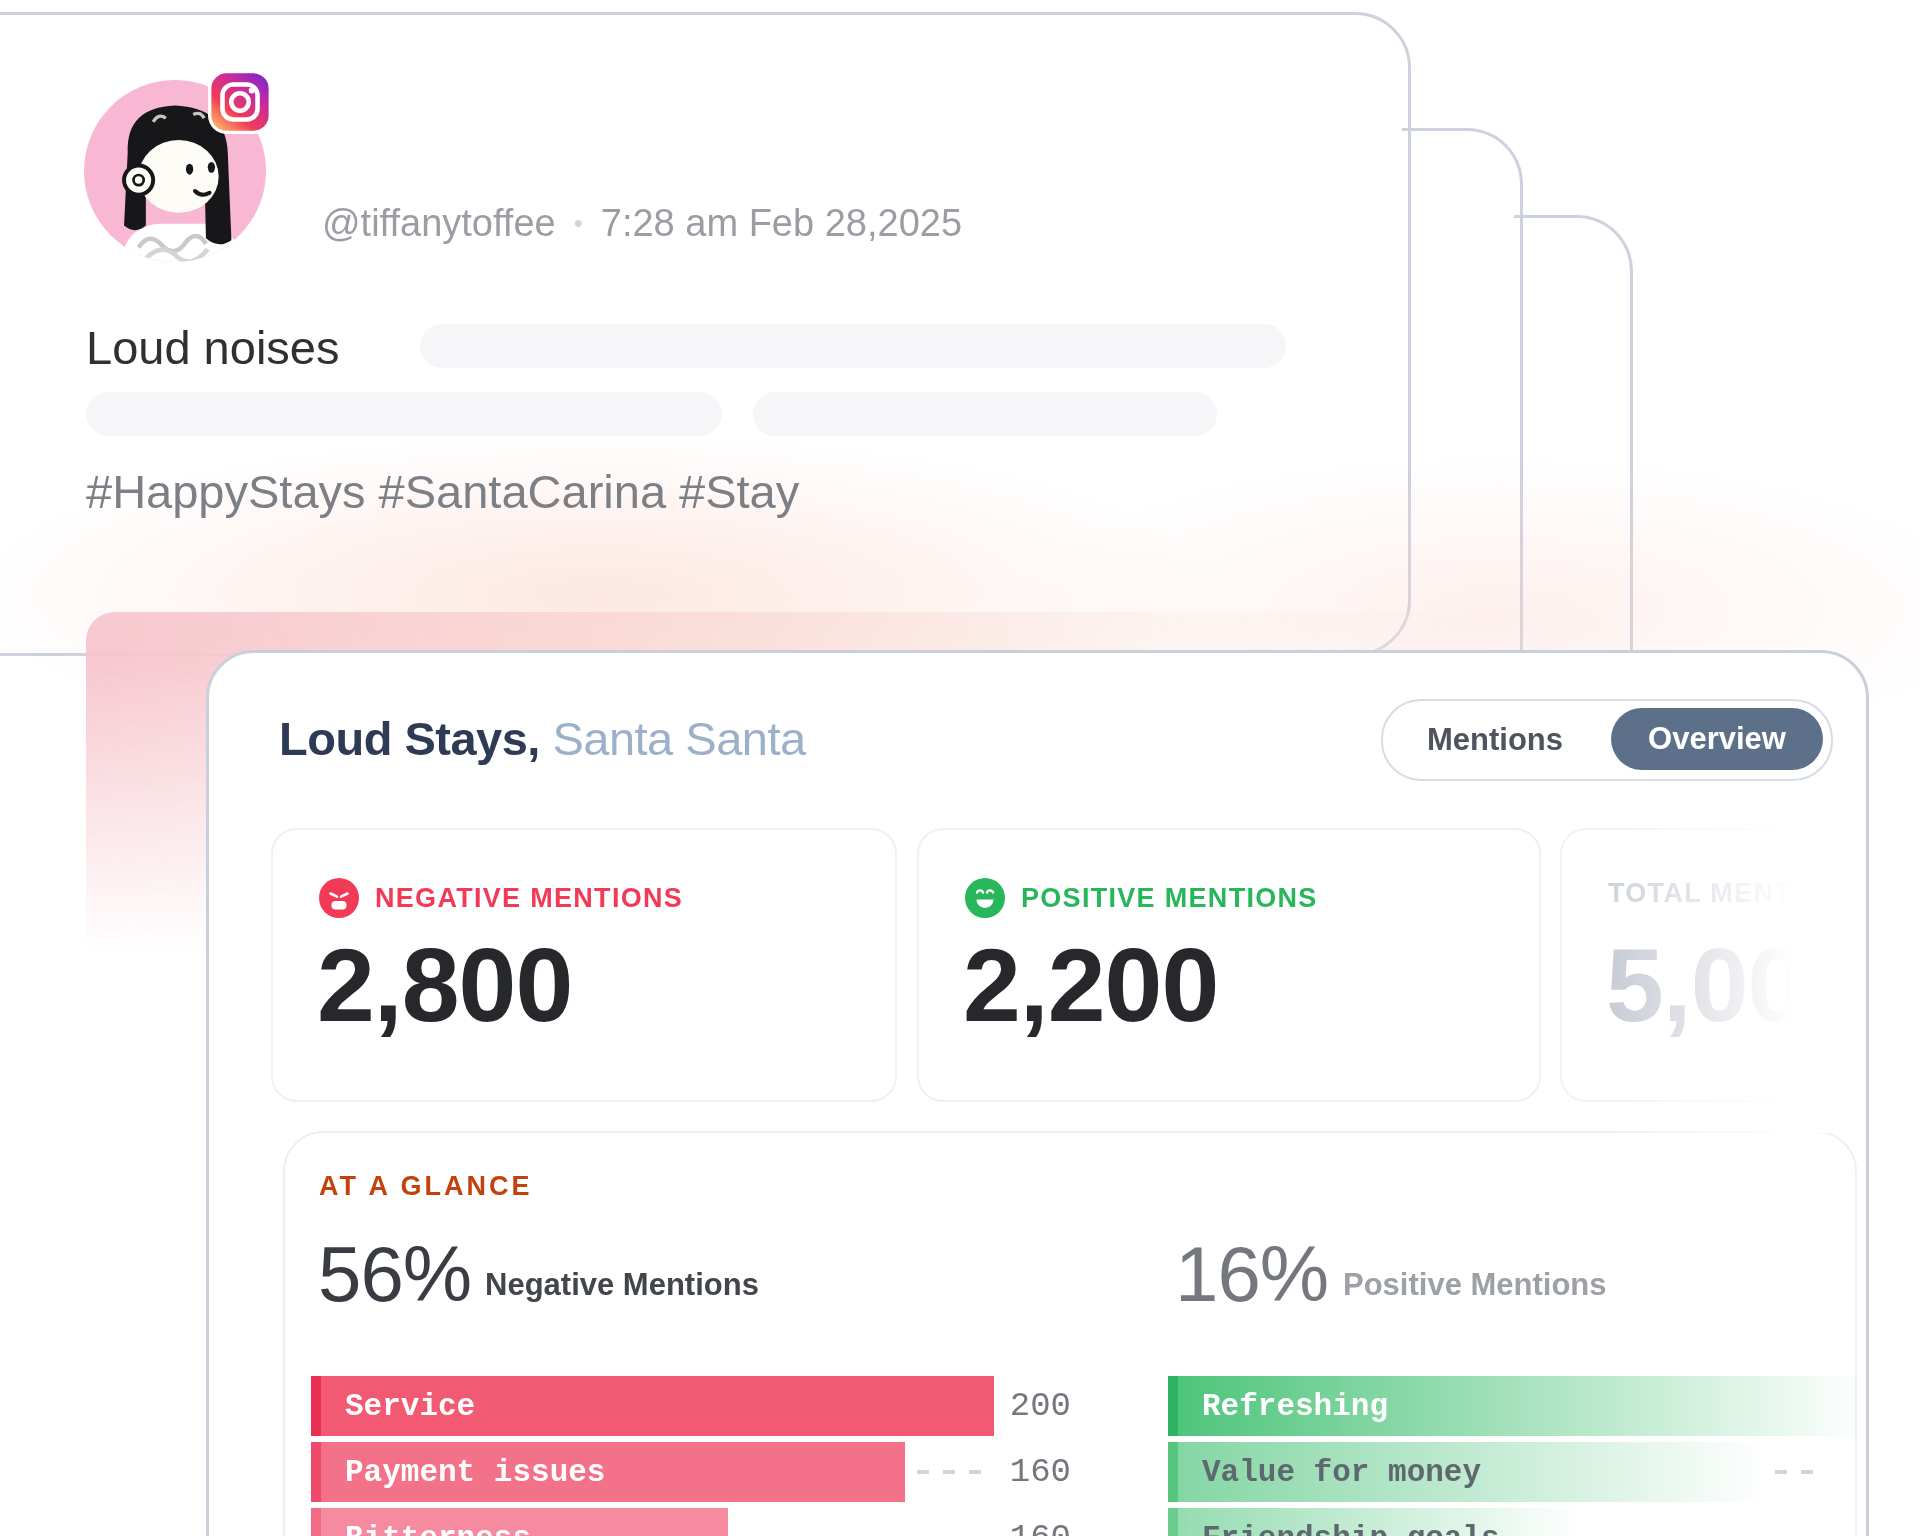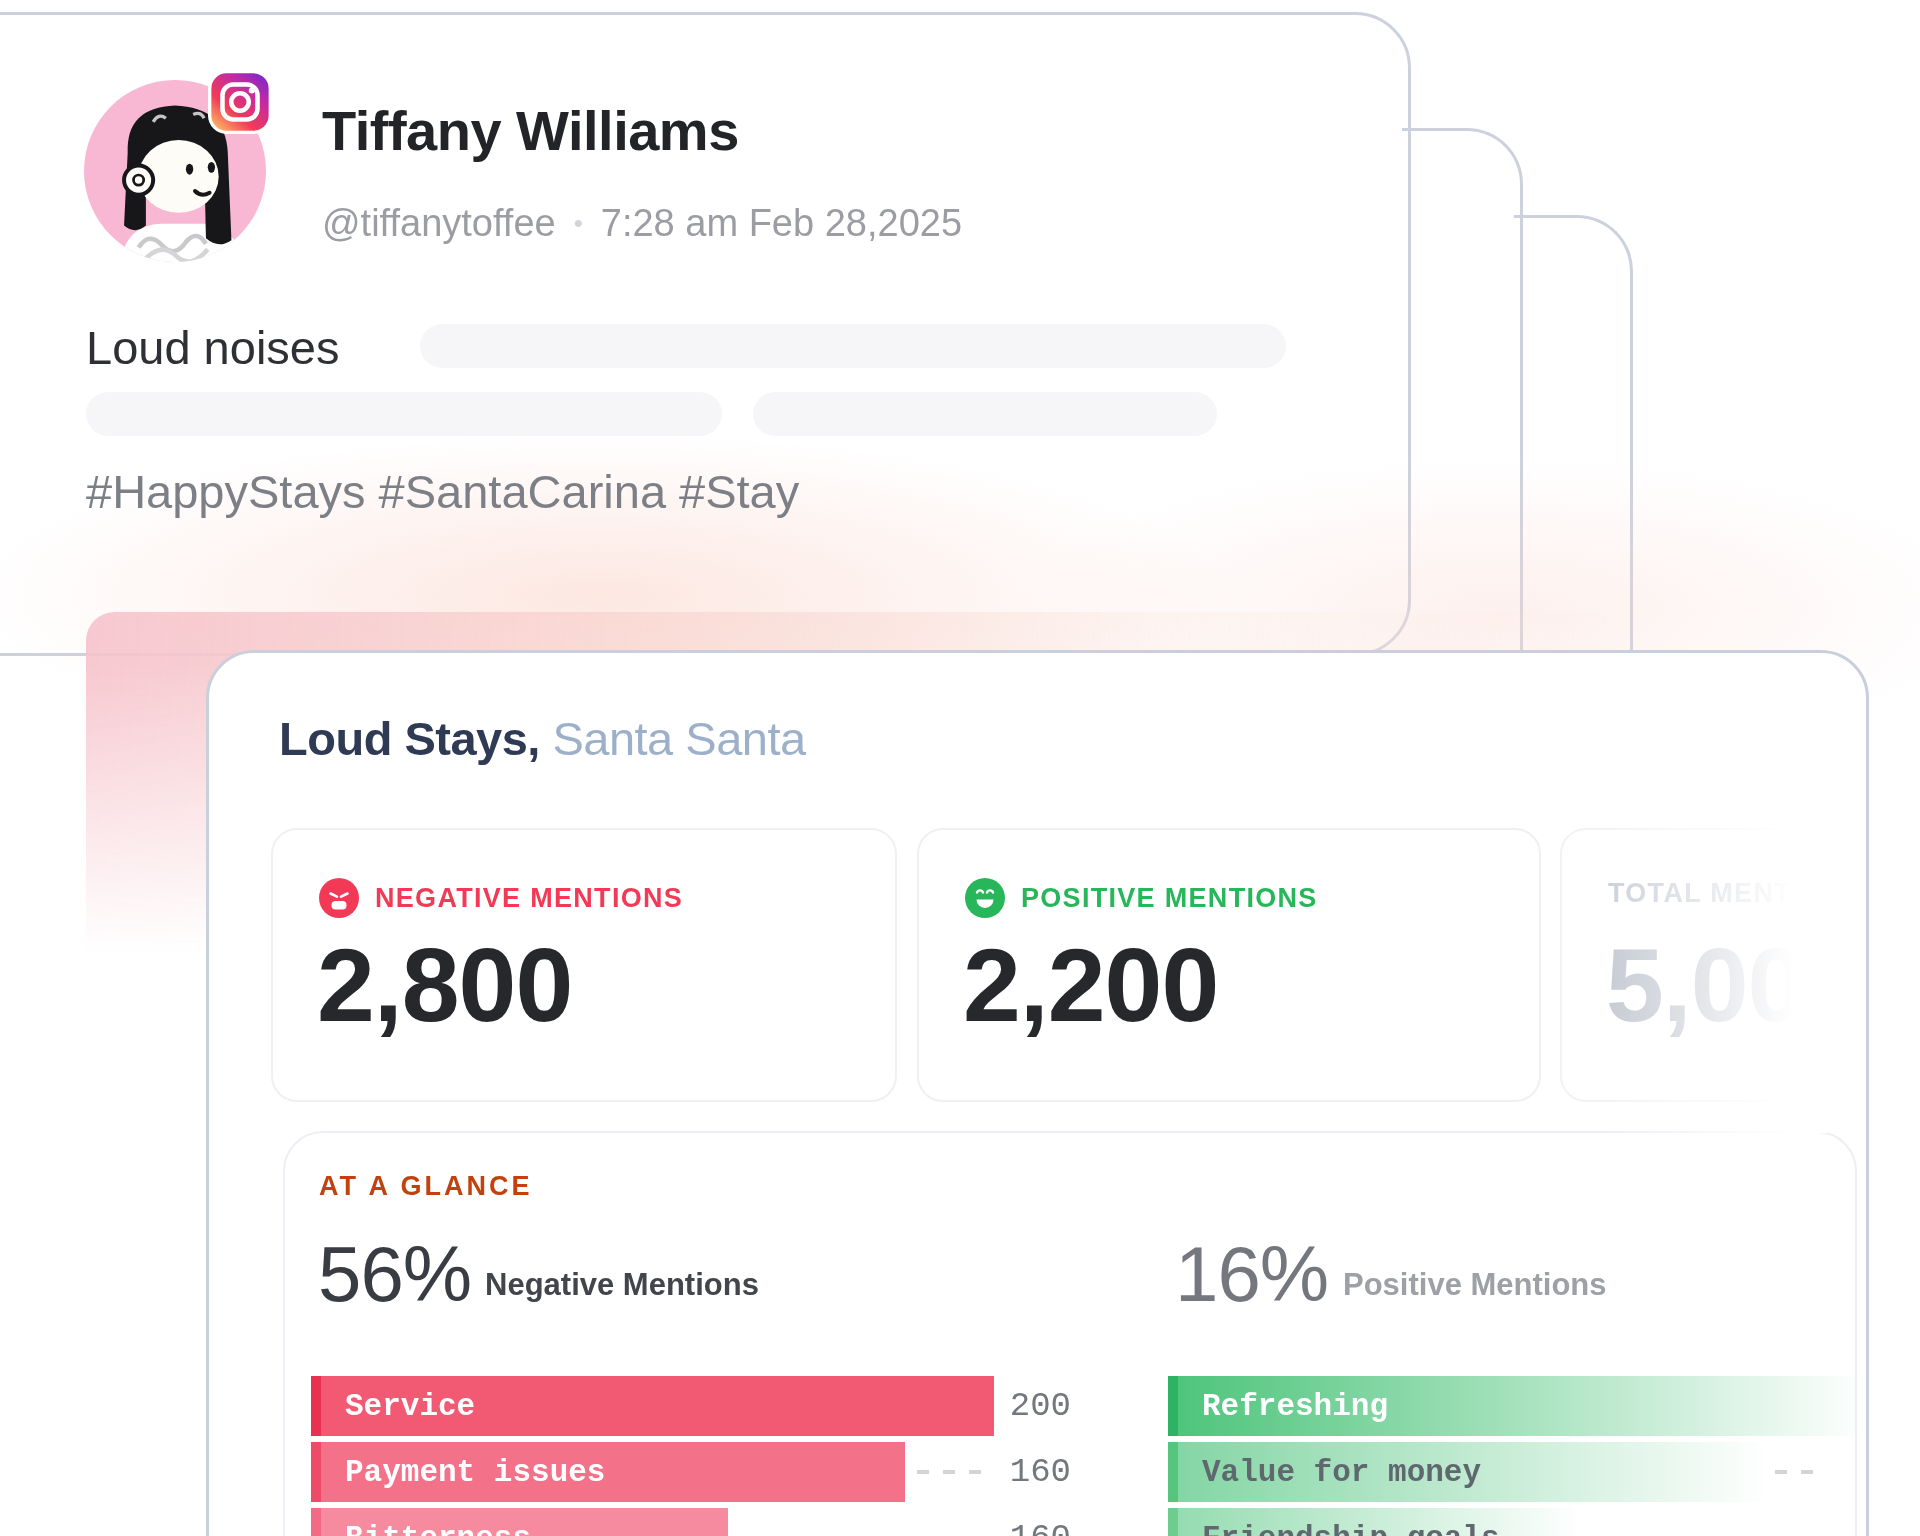--- a/index.html
+++ b/index.html
@@ -139,39 +139,42 @@
             <stop offset="1" stop-color="#7b29c9"></stop>
           </linearGradient>
         </defs>
         <rect x="0" y="0" width="38" height="38" rx="11" fill="#ffffff"></rect>
         <rect x="2" y="2" width="34" height="34" rx="9" fill="url(#ig)"></rect>
         <rect x="8.6" y="8.6" width="20.8" height="20.8" rx="6.4" fill="none" stroke="#fff" stroke-width="2.7"></rect>
         <circle cx="19" cy="19" r="5.2" fill="none" stroke="#fff" stroke-width="2.7"></circle>
         <circle cx="26" cy="12.2" r="1.8" fill="#fff"></circle>
       </svg>
     </div>
-    <div class="abs" id="post-author">Tiffany Williams</div>
     <div class="abs" id="post-meta">
       <span>@tiffanytoffee</span>
       <span id="meta-dot">•</span>
       <span>7:28 am Feb 28,2025</span>
     </div>
     <div class="abs" id="post-text">Loud noises</div>
     <div class="abs ph-bar" id="ph-1"></div>
     <div class="abs ph-bar" id="ph-2"></div>
     <div class="abs ph-bar" id="ph-3"></div>
     <div class="abs" id="post-tags">#HappyStays #SantaCarina #Stay</div>
   </div>
 
   <div class="abs" id="dashboard">
     <div class="abs" id="db-title">
       <span class="t1">Loud Stays,</span>
       <span class="t2">Santa Santa</span>
     </div>
 
+    <div class="abs" id="toggle">
+      <div class="abs" id="tab-mentions">Mentions</div>
+      <div class="abs" id="tab-overview">Overview</div>
+    </div>
 
     <div class="abs stat-card" id="stat-neg">
       <div class="stat-head">
         <span class="stat-icon">
           <svg width="40" height="40" viewBox="0 0 40 40">
             <circle cx="20" cy="20" r="20" fill="#f23a57"></circle>
             <path d="M11.5 15.5 l6.5 3.2 M28.5 15.5 l-6.5 3.2" stroke="#fff" stroke-width="2.6" stroke-linecap="round"></path>
             <rect x="12.5" y="23" width="15" height="8.5" rx="4" fill="#fff"></rect>
           </svg>
         </span>

